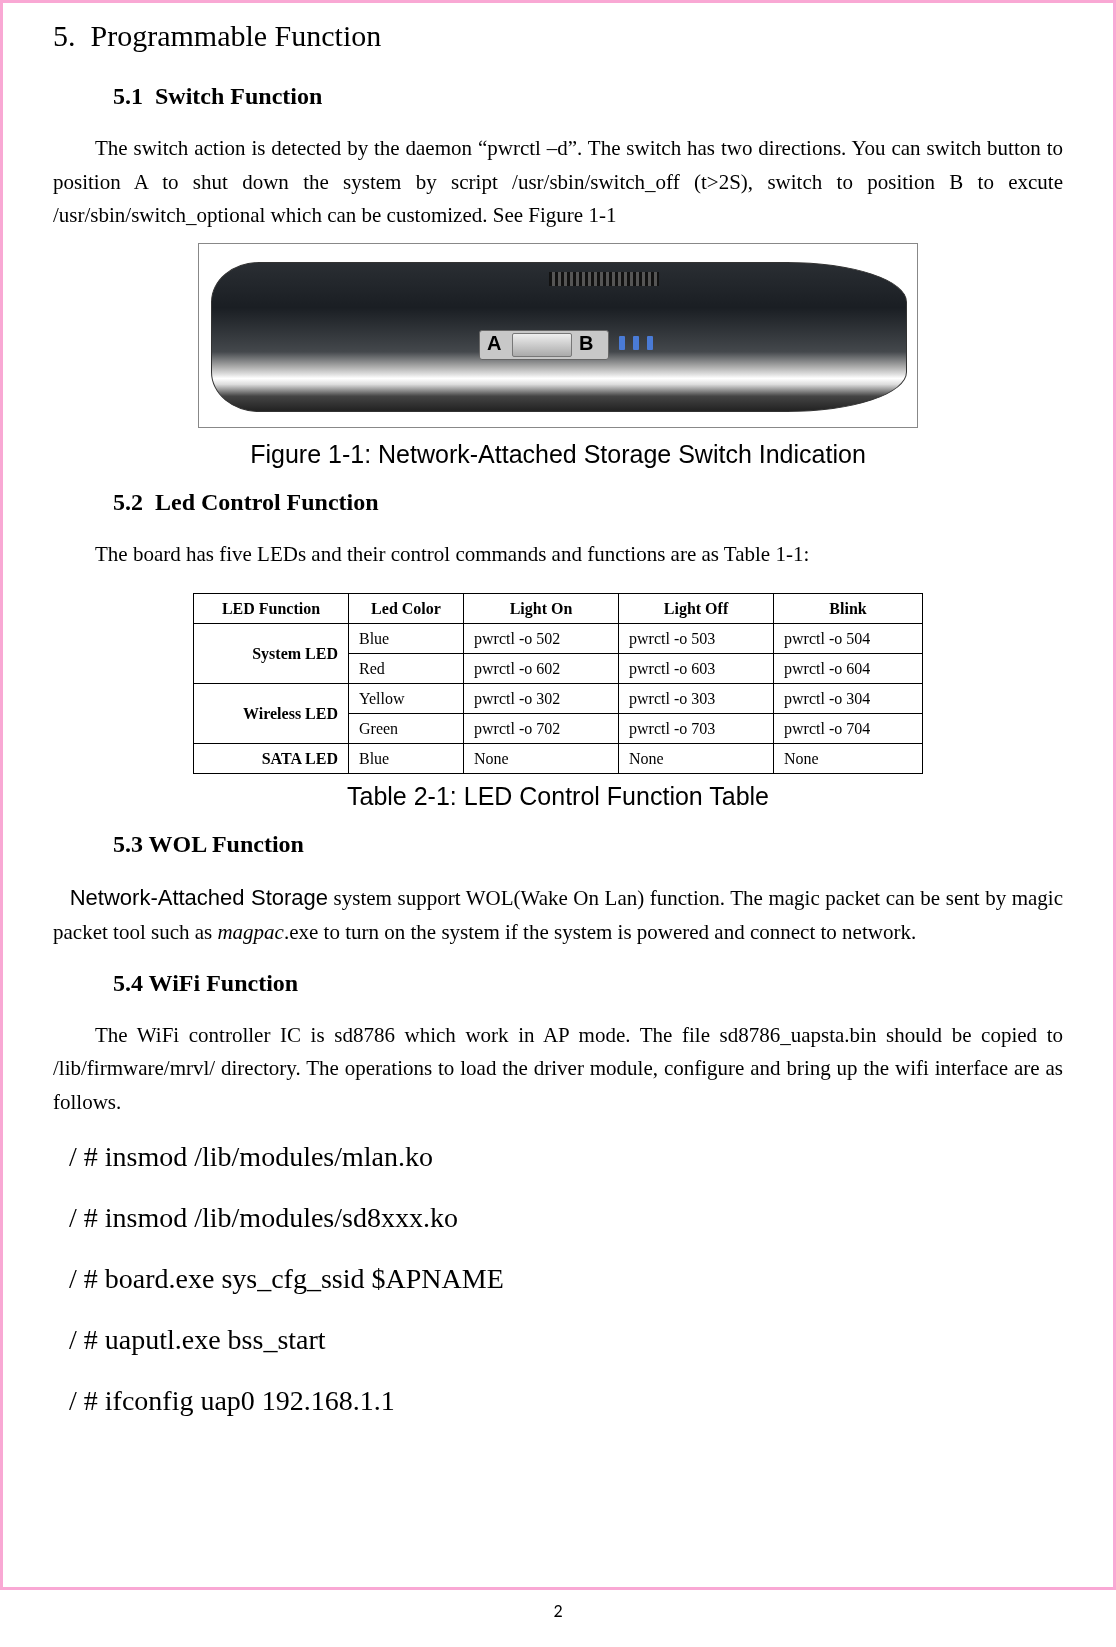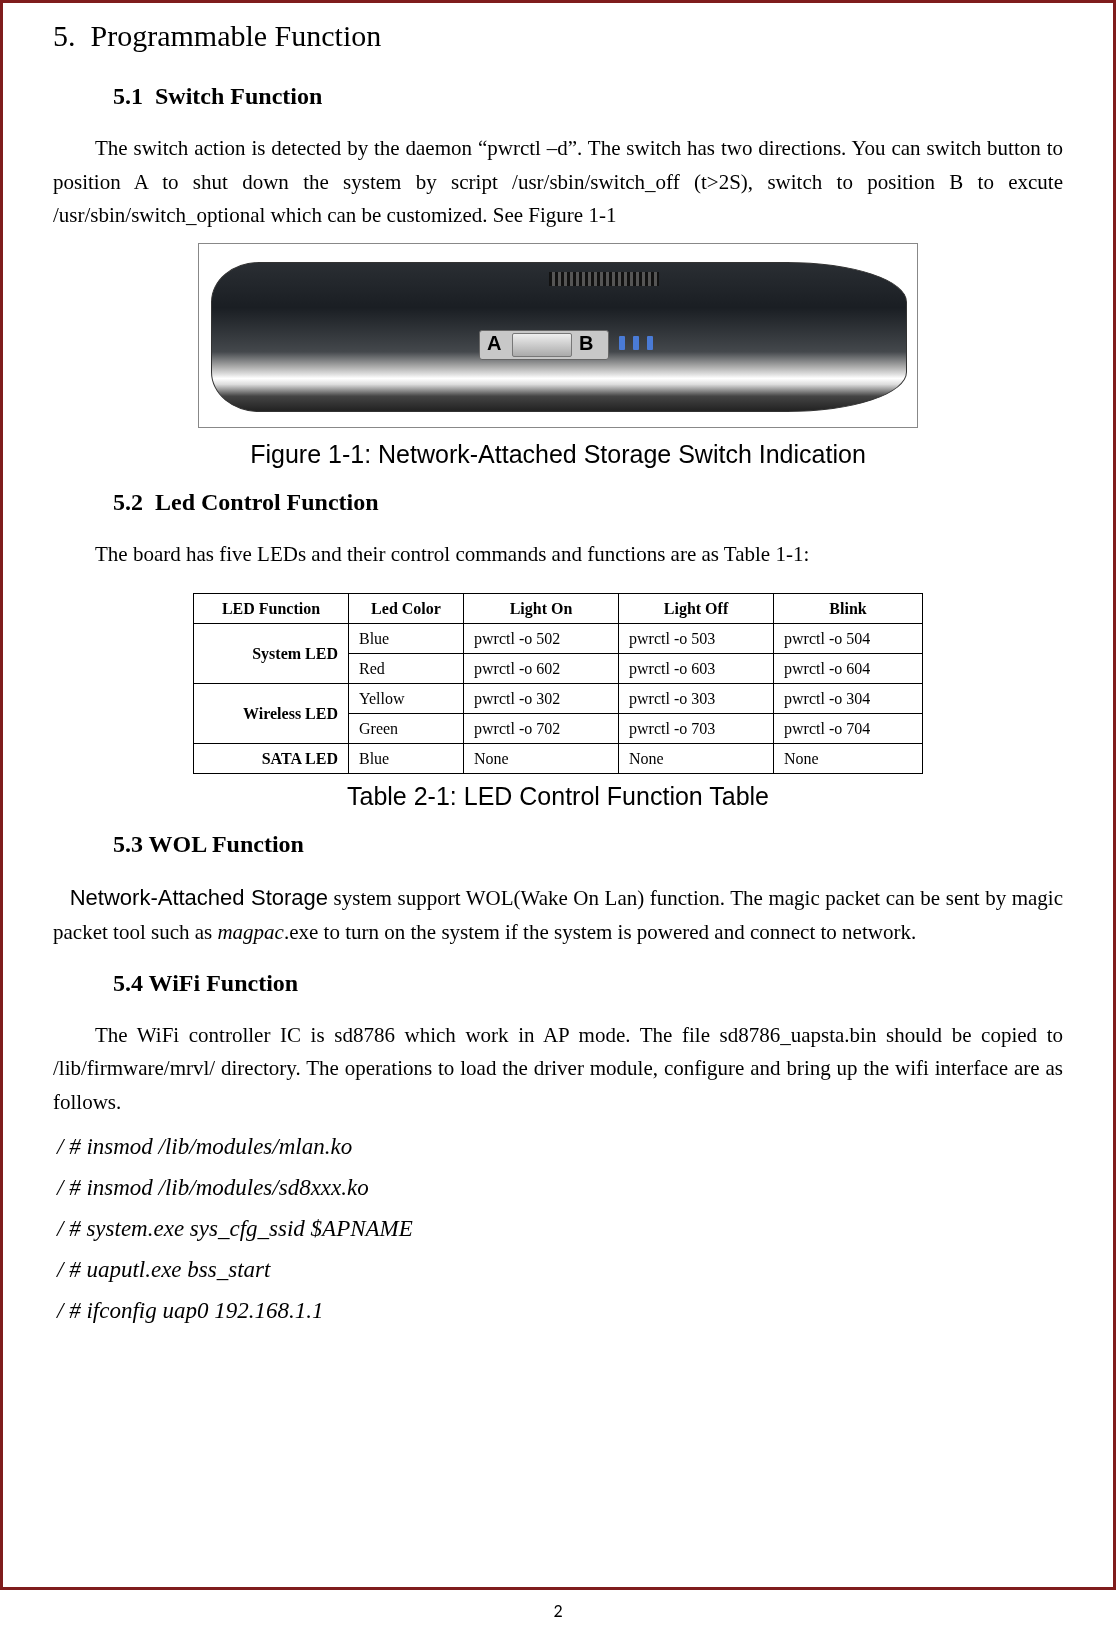--- a/index.html
+++ b/index.html
@@ -5,21 +5,21 @@
     * { box-sizing: border-box; }
     body {
       margin: 0;
       padding: 0;
       font-family: "Times New Roman", Times, serif;
       background: #fff;
       color: #000;
       width: 1116px;
     }
     .page {
-      border: 3px solid #7f1d1d;
+      border: 3px solid #f9a8d4;
       margin: 0;
       padding: 12px 50px 25px 50px;
       min-height: 1590px;
     }
     h1.section {
       font-size: 30px;
       font-weight: normal;
       margin: 4px 0 30px 0;
     }
     h2.subsection {
@@ -34,24 +34,23 @@
       margin: 0 0 10px 0;
       text-indent: 2em;
     }
     p.body-noindent {
       font-size: 21px;
       line-height: 1.6;
       text-align: justify;
       margin: 0 0 10px 0;
     }
     p.cmd {
-      font-size: 23px;
+      font-size: 28px;
       line-height: 1.6;
-      margin: 4px;
-      font-style: italic;
+      margin: 16px;
     }
     .figure-wrap {
       text-align: center;
       margin: 8px 0 4px 0;
     }
     .figure-placeholder {
       display: inline-block;
       width: 720px;
       height: 185px;
       background: #fff;
@@ -264,20 +263,20 @@
   <h2 class="subsection">
     <span>5.4</span>
     <span>WiFi Function</span>
   </h2>
 
   <p class="body">The WiFi controller IC is sd8786 which work in AP mode. The file sd8786_uapsta.bin should be copied to /lib/firmware/mrvl/ directory. The operations to load the driver module, configure and bring up the wifi interface are as follows.</p>
 
   <div id="cmd-list">
       <p class="cmd">/ # insmod /lib/modules/mlan.ko</p>
       <p class="cmd">/ # insmod /lib/modules/sd8xxx.ko</p>
-      <p class="cmd">/ # system.exe sys_cfg_ssid $APNAME</p>
+      <p class="cmd">/ # board.exe sys_cfg_ssid $APNAME</p>
       <p class="cmd">/ # uaputl.exe bss_start</p>
       <p class="cmd">/ # ifconfig uap0 192.168.1.1</p>
     </div>
 
 </div>
 
 <div class="page-number">2</div>
 
 </body></html>

